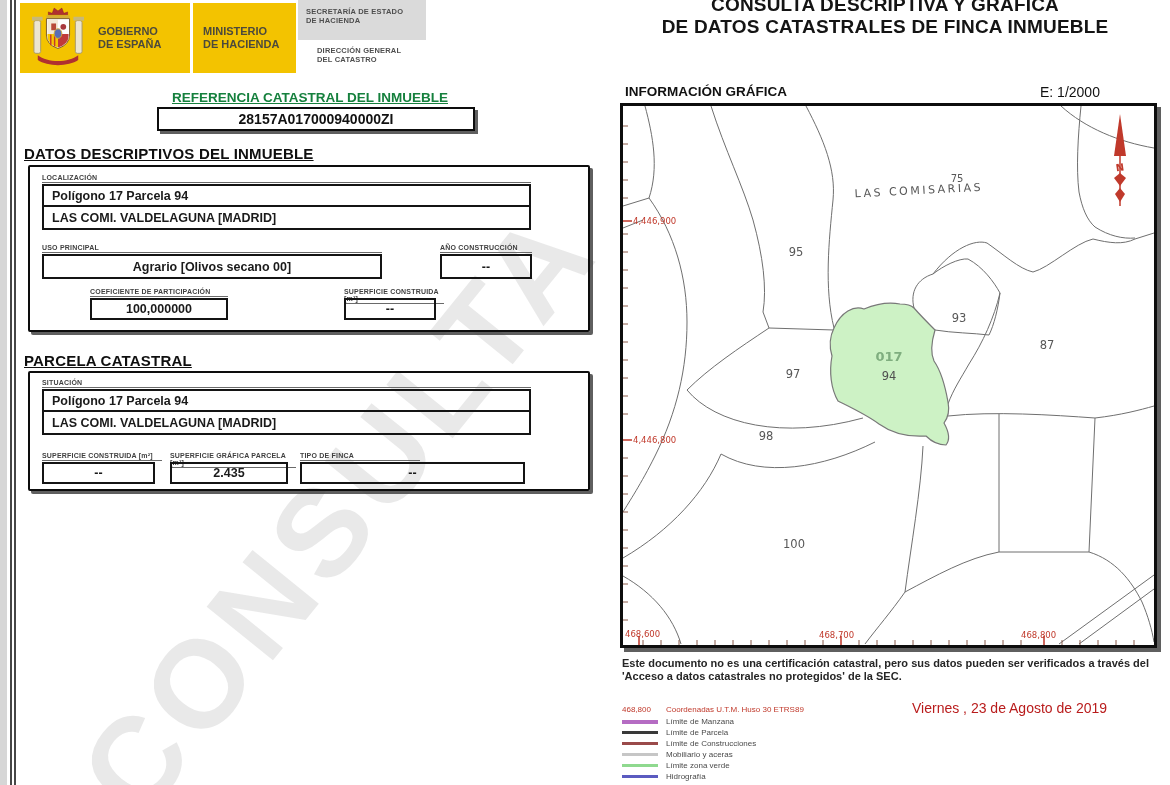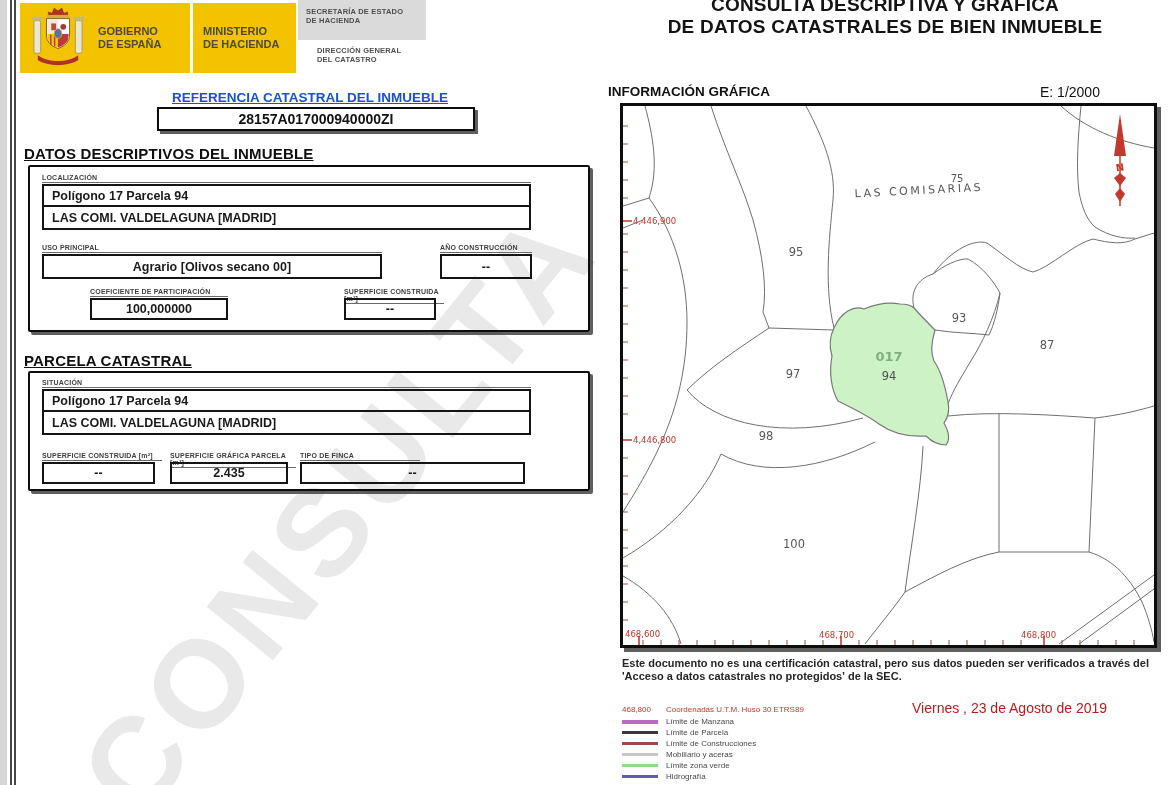--- a/index.html
+++ b/index.html
@@ -27,38 +27,38 @@
   .sec-box { left:298px; top:0; width:128px; height:40px; background:#dadada; padding:7px 6px 0 8px;
     font-size:7.5px; font-weight:bold; color:#4e4e4e; line-height:9px; letter-spacing:0.2px; }
   .dir-box { left:298px; top:46px; width:128px; padding-left:8px;
     font-size:7.5px; font-weight:bold; color:#4e4e4e; line-height:9px; letter-spacing:0.2px;margin-left:11px; }
 
   .doc-title { left:605px; top:-6px; width:560px; text-align:center; font-weight:bold;
     font-size:19px; line-height:22px; color:#141414; letter-spacing:0.2px; }
 
   
   .h-ref { left:140px; top:90px; width:340px; text-align:center; font-size:13.5px; font-weight:bold;
-    text-decoration:underline; color:#1d4ed8; }
+    text-decoration:underline; color:#15803d; }
   .ref-box { left:157px; top:107px; width:318px; height:24px; border:2px solid #0d0d0d;
     box-shadow:3px 3px 0 rgba(55,55,55,0.8); display:flex; align-items:center; justify-content:center;
     font-size:14px; font-weight:bold; color:#111; }
   .section-h { font-size:15px; font-weight:bold; text-decoration:underline; color:#0f0f0f; letter-spacing:0.2px; }
   .obox { border:2px solid #0d0d0d; border-radius:2px; box-shadow:3px 3px 0 rgba(55,55,55,0.8); }
   .flabel { position:absolute; font-size:7px; font-weight:bold; color:#3f3f3f; letter-spacing:0.2px;
     border-bottom:1px solid #6a6a6a; padding-bottom:1px; }
   .fbox { position:absolute; border:2px solid #141414; display:flex; align-items:center;
     font-size:12.5px; font-weight:bold; color:#1a1a1a; background:transparent; }
   .fbox.center { justify-content:center; }
   .fbox2 { position:absolute; border:2px solid #141414; }
   .fbox2 .row { height:21px; display:flex; align-items:center; padding-left:8px;
     font-size:12.5px; font-weight:bold; color:#1a1a1a; }
   .fbox2 .row:first-child { border-bottom:2px solid #141414; }
 
   
-  .map-h { left:608px; top:84px; font-size:13.5px; font-weight:bold; color:#111; }
+  .map-h { left:625px; top:84px; font-size:13.5px; font-weight:bold; color:#111; }
   .map-scale { left:1040px; top:84px; width:117px; font-size:14px; font-weight:normal; color:#111; }
   .map-frame { left:620px; top:103px; width:537px; height:545px; border:3px solid #0d0d0d;
     background:#ffffff; box-shadow:4px 4px 0 rgba(55,55,55,0.8); }
   svg text { font-family:"DejaVu Sans", sans-serif; }
 
   
   .note { left:622px; top:657px; width:545px; font-size:11px; font-weight:bold; color:#262626; line-height:13px; }
   .legend { left:622px; top:703px; }
   .legend-row { display:flex; align-items:center; height:11px; }
   .legend-swatch { width:36px; height:3px; margin-right:8px; }
@@ -117,21 +117,21 @@
     <div>SECRETARÍA DE ESTADO</div>
     <div>DE HACIENDA</div>
   </div>
   <div class="abs dir-box z2">
     <div>DIRECCIÓN GENERAL</div>
     <div>DEL CATASTRO</div>
   </div>
 
   <div class="abs doc-title z2">
     <div>CONSULTA DESCRIPTIVA Y GRÁFICA</div>
-    <div>DE DATOS CATASTRALES DE BIEN INMUEBLE</div>
+    <div>DE DATOS CATASTRALES DE FINCA INMUEBLE</div>
   </div>
 
   <div class="abs h-ref z2">REFERENCIA CATASTRAL DEL INMUEBLE</div>
   <div class="abs ref-box z2">
     <span>28157A017000940000ZI</span>
   </div>
 
   <div class="abs section-h z2" style="left:24px; top:145px;">DATOS DESCRIPTIVOS DEL INMUEBLE</div>
   <div class="abs obox z2" style="left:28px; top:165px; width:562px; height:167px;">
     <div class="flabel" style="left:12px; top:7px; width:489px;">LOCALIZACIÓN</div>

